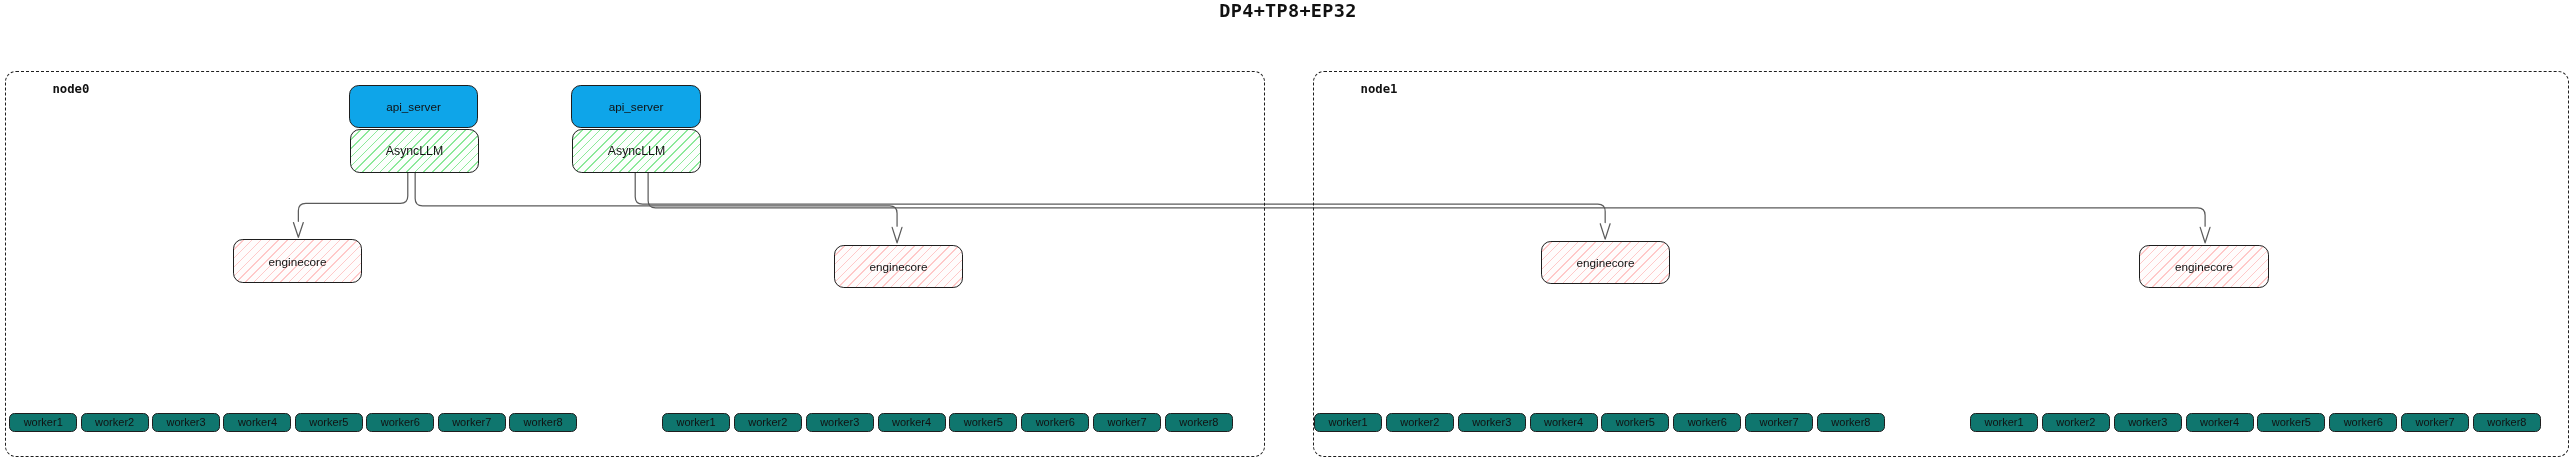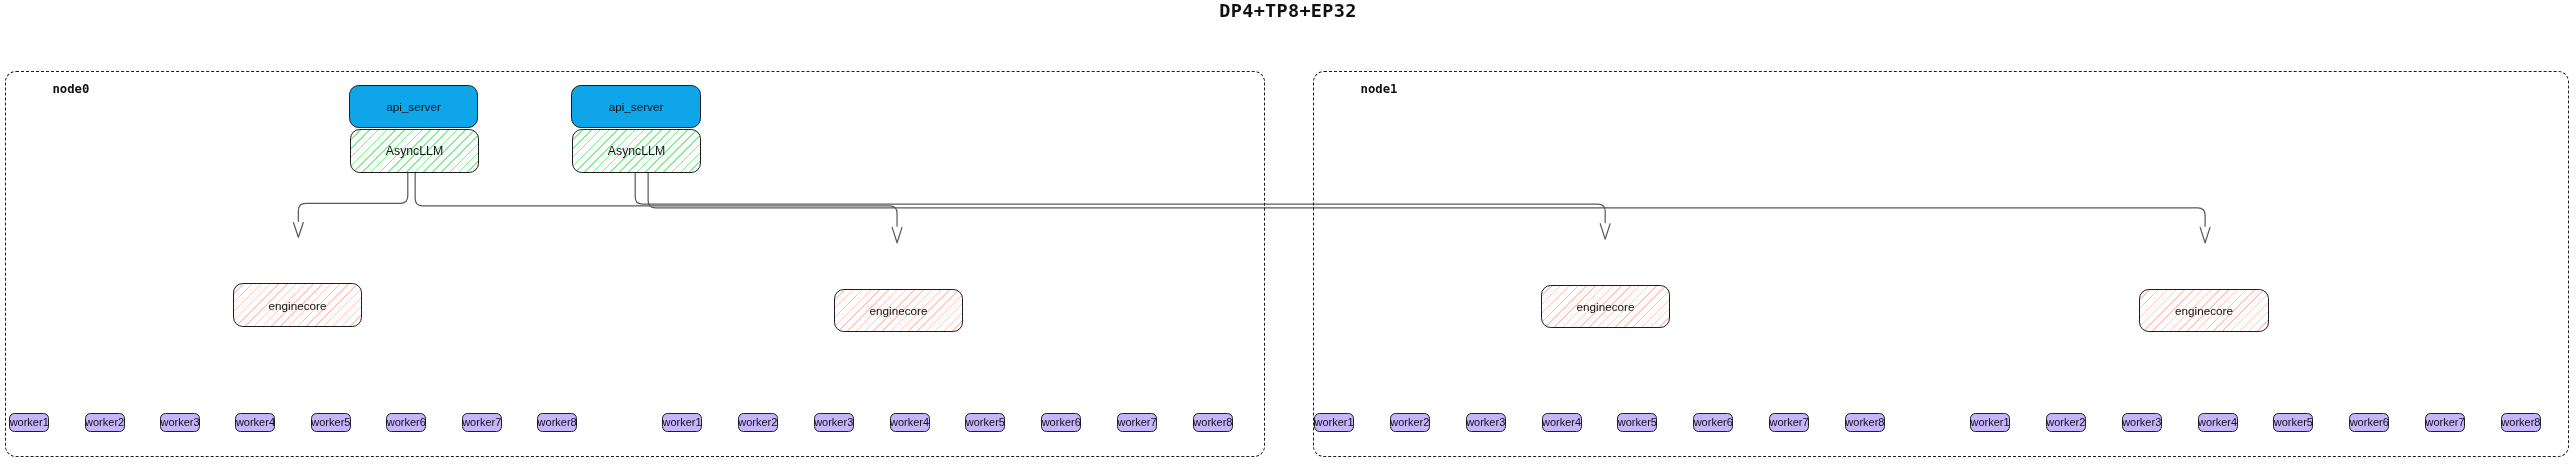--- a/index.html
+++ b/index.html
@@ -55,21 +55,20 @@
   .hatch-green {
     background-color: #fbfffc;
     background-image: repeating-linear-gradient(135deg,
       #8ce99a 0px, #8ce99a 1.1px, transparent 1.1px, transparent 6.2px);
     text-align: center;
   }
   .hatch-red {
     background-color: #fffcfc;
     background-image: repeating-linear-gradient(135deg,
       #ffc9c9 0px, #ffc9c9 1px, transparent 1px, transparent 6.2px);
-    margin-top: 44px;
   }
   #api1 { left: 349px; top: 85px; width: 129px; height: 43px; }
   #llm1 { left: 350px; top: 129px; width: 129px; height: 44px; font-size: 12.3px; }
   #api2 { left: 571px; top: 85px; width: 130px; height: 43px; }
   #llm2 { left: 572px; top: 129px; width: 129px; height: 44px; font-size: 12.3px; }
   #ec1 { left: 233px;  top: 239px; width: 129px; height: 44px; }
   #ec2 { left: 834px; top: 245px; width: 129px; height: 43px; }
   #ec3 { left: 1541px; top: 241px; width: 129px; height: 43px; }
   #ec4 { left: 2139px; top: 245px; width: 130px; height: 43px; }
   .worker-row {
@@ -79,25 +78,25 @@
     display: flex;
     justify-content: space-between;
     align-items: stretch;
   }
   #wg0 { left: 9.2px;   width: 568px; }
   #wg1 { left: 662px; width: 571px; }
   #wg2 { left: 1314px; width: 571px; }
   #wg3 { left: 1970px; width: 571px; }
   .worker-box {
     box-sizing: border-box;
-    width: 40px;
+    width: 68px;
     height: 18.5px;
     border: 1.2px solid #1e1e1e;
     border-radius: 5.5px;
-    background: #c4b5fd;
+    background: #0f766e;
     display: flex;
     align-items: center;
     justify-content: center;
     font-size: 11px;
     color: #111111;
     white-space: nowrap;
   }
   svg.connectors {
     position: absolute;
     left: 0; top: 0;

